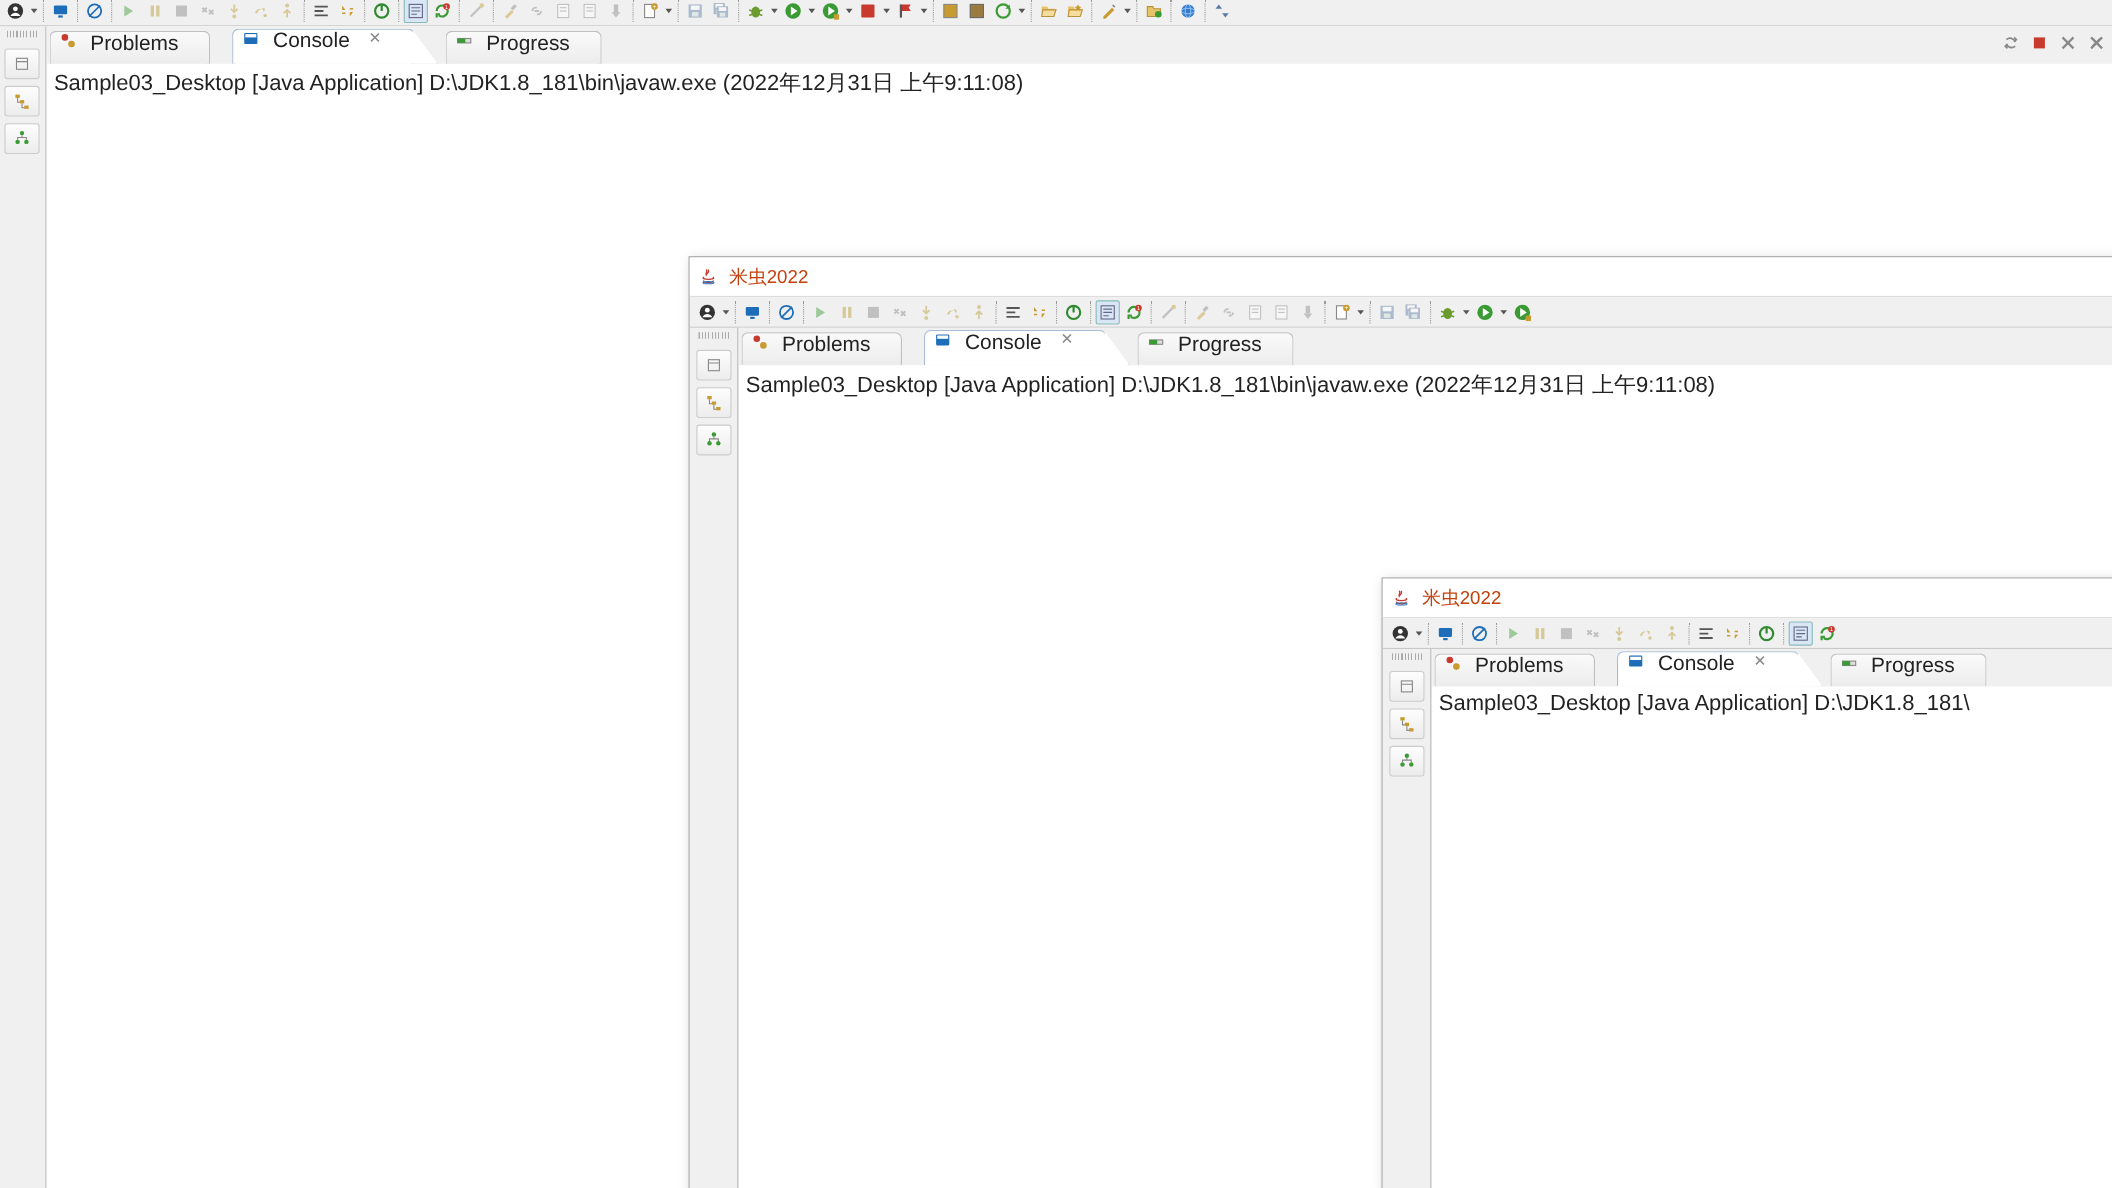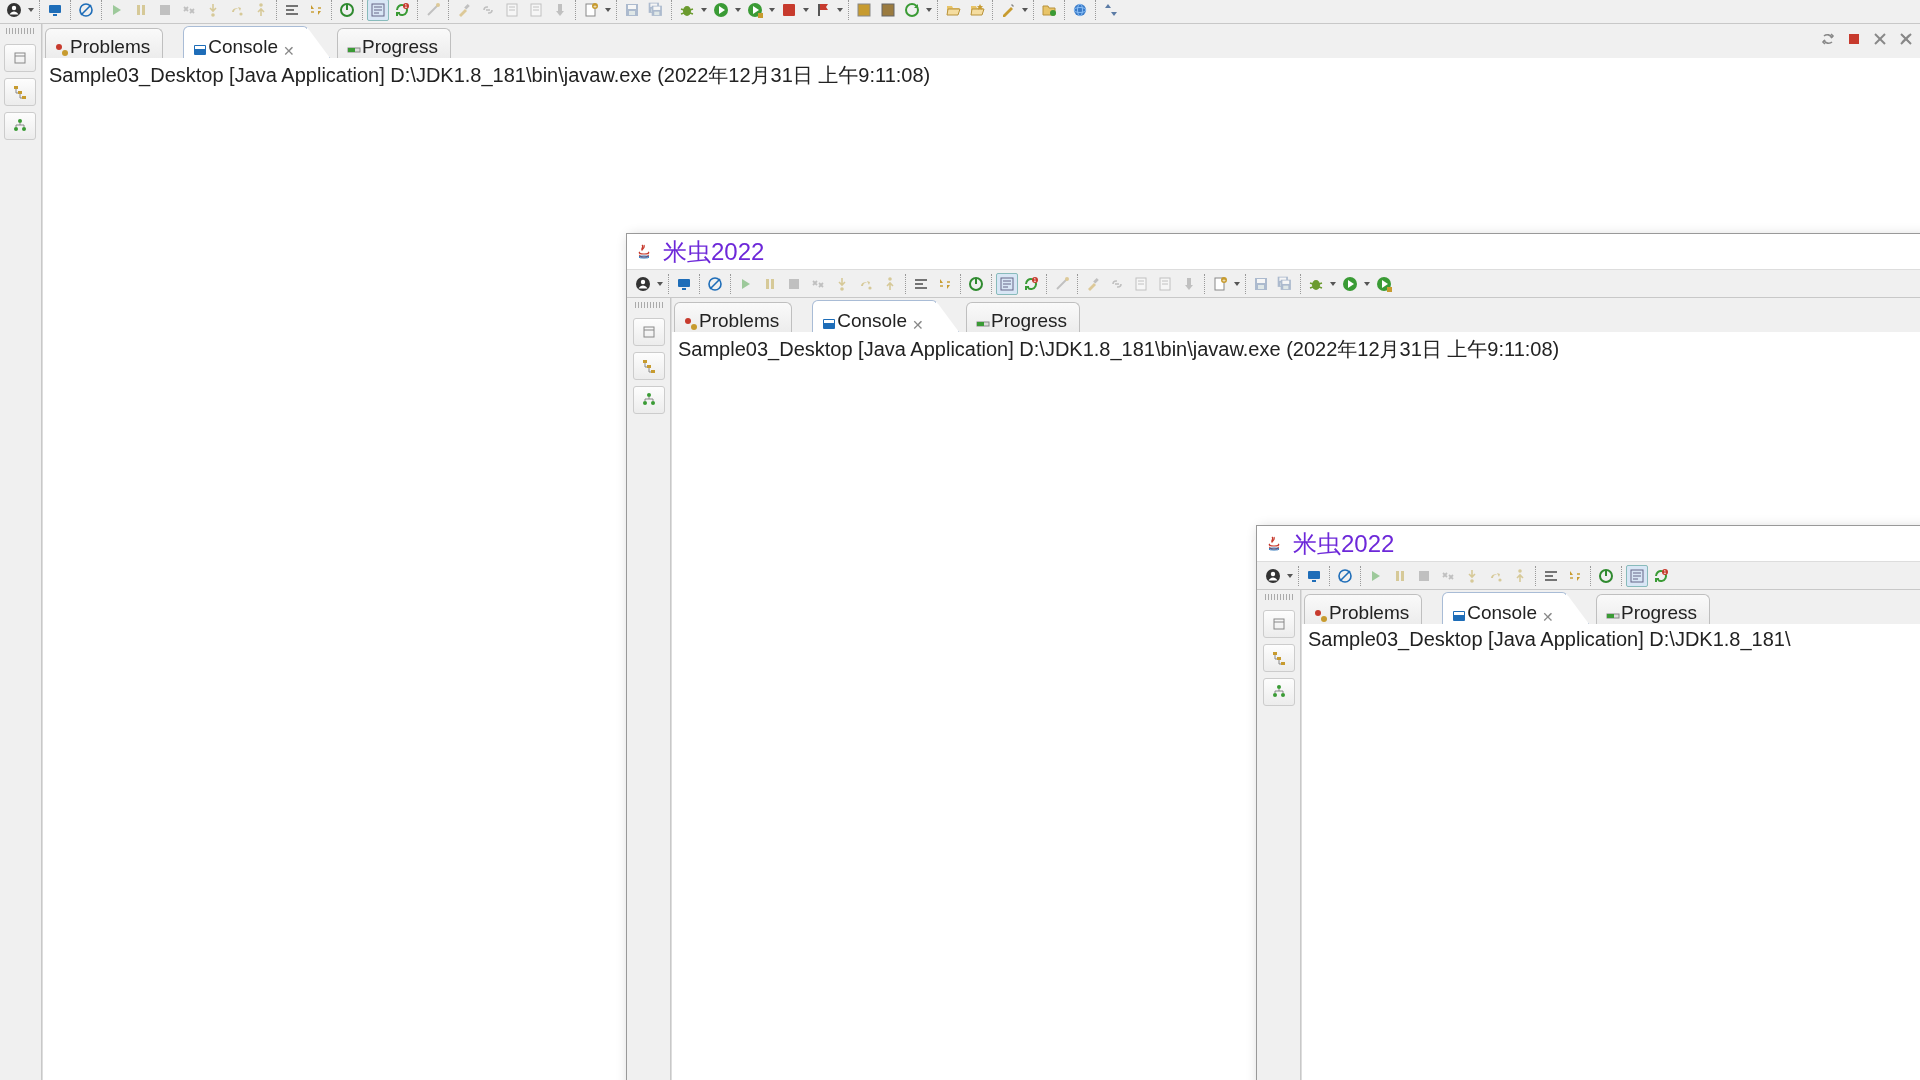--- a/index.html
+++ b/index.html
@@ -19,21 +19,21 @@
   padding: 0 8px;
   background: #fff;
   border-bottom: 1px solid #ddd;
 }
 .java-icon {
   width: 20px; height: 20px;
   margin-right: 8px;
   display: inline-flex; align-items: center; justify-content: center;
 }
 .java-icon svg { width: 18px; height: 18px; }
-.titlebar-text { font-size: 24px; color: #6d28d9; }
+.titlebar-text { font-size: 17px; color: #c2410c; }
 
 .toolbar {
   height: 28px;
   display: flex;
   align-items: center;
   padding: 0 4px;
   background: #f0f0f0;
   border-bottom: 1px solid #c8c8c8;
   gap: 0;
 }
@@ -103,22 +103,22 @@
 .tab-row {
   height: 34px;
   display: flex;
   align-items: flex-end;
   background: #f0f0f0;
   padding-left: 2px;
   position: relative;
 }
 .tab {
   height: 30px;
-  padding: 0 12px 0 8px;
-  display: flex; align-items: flex-end; gap: 0;
+  padding: 0 28px 0 8px;
+  display: flex; align-items: flex-start; gap: 12px;
   margin-right: 2px;
   border: 1px solid #bfbfbf;
   border-bottom: none;
   border-radius: 6px 6px 0 0;
   background: linear-gradient(#fafafa,#ececec);
   font-size: 19px;
   color: #222;
   position: relative;
 }
 .tab.active {

